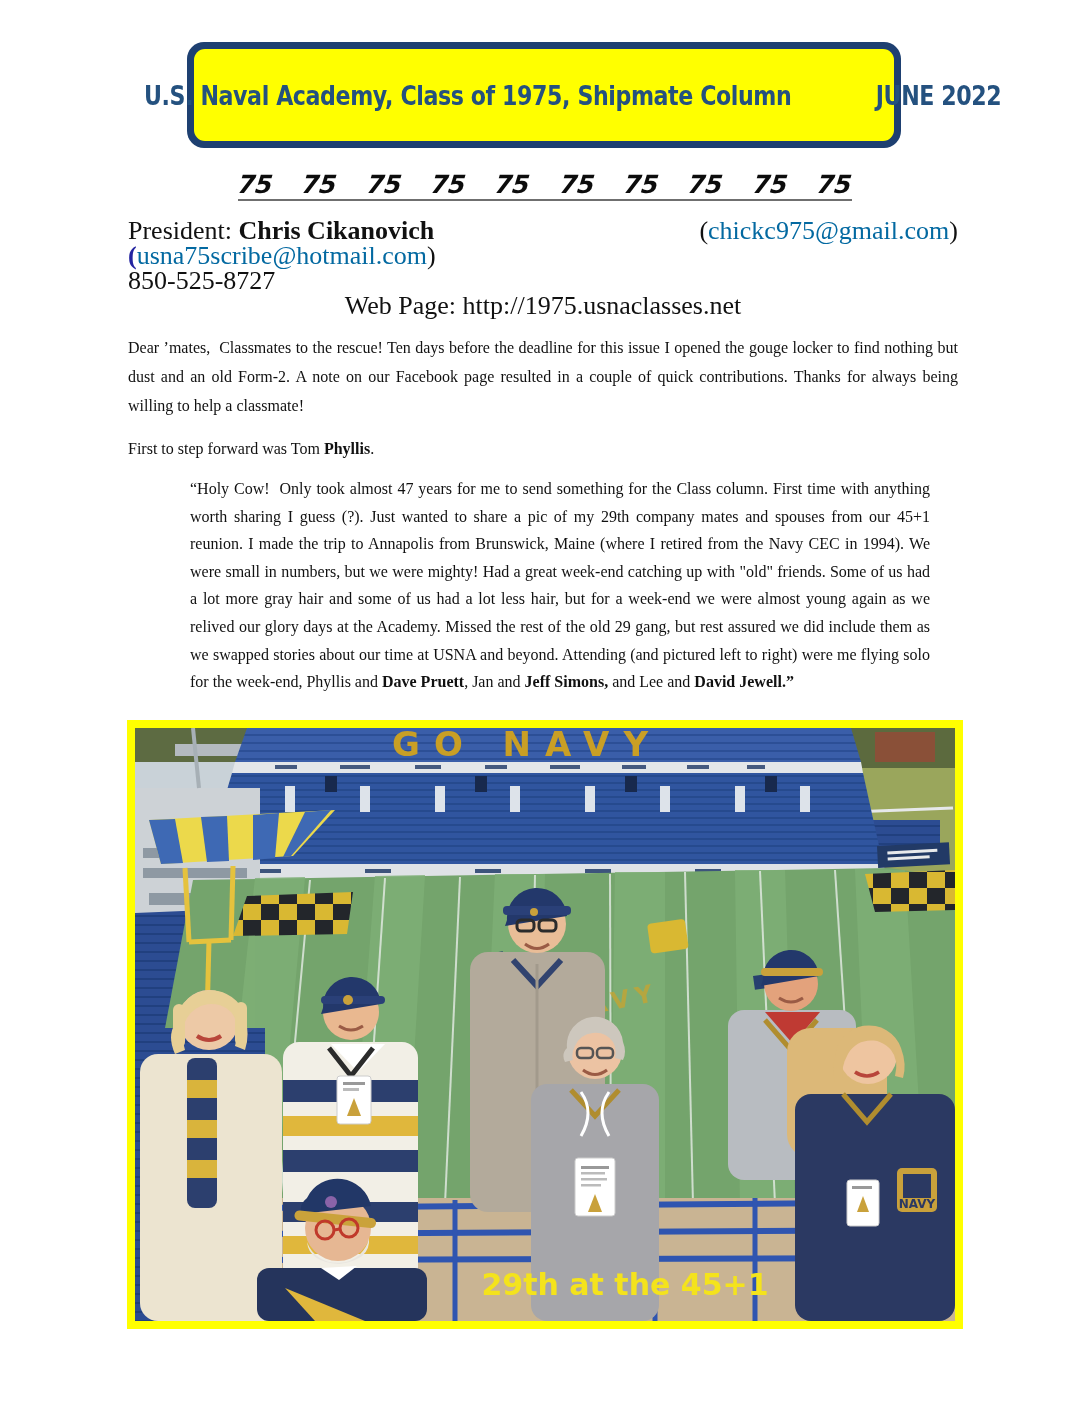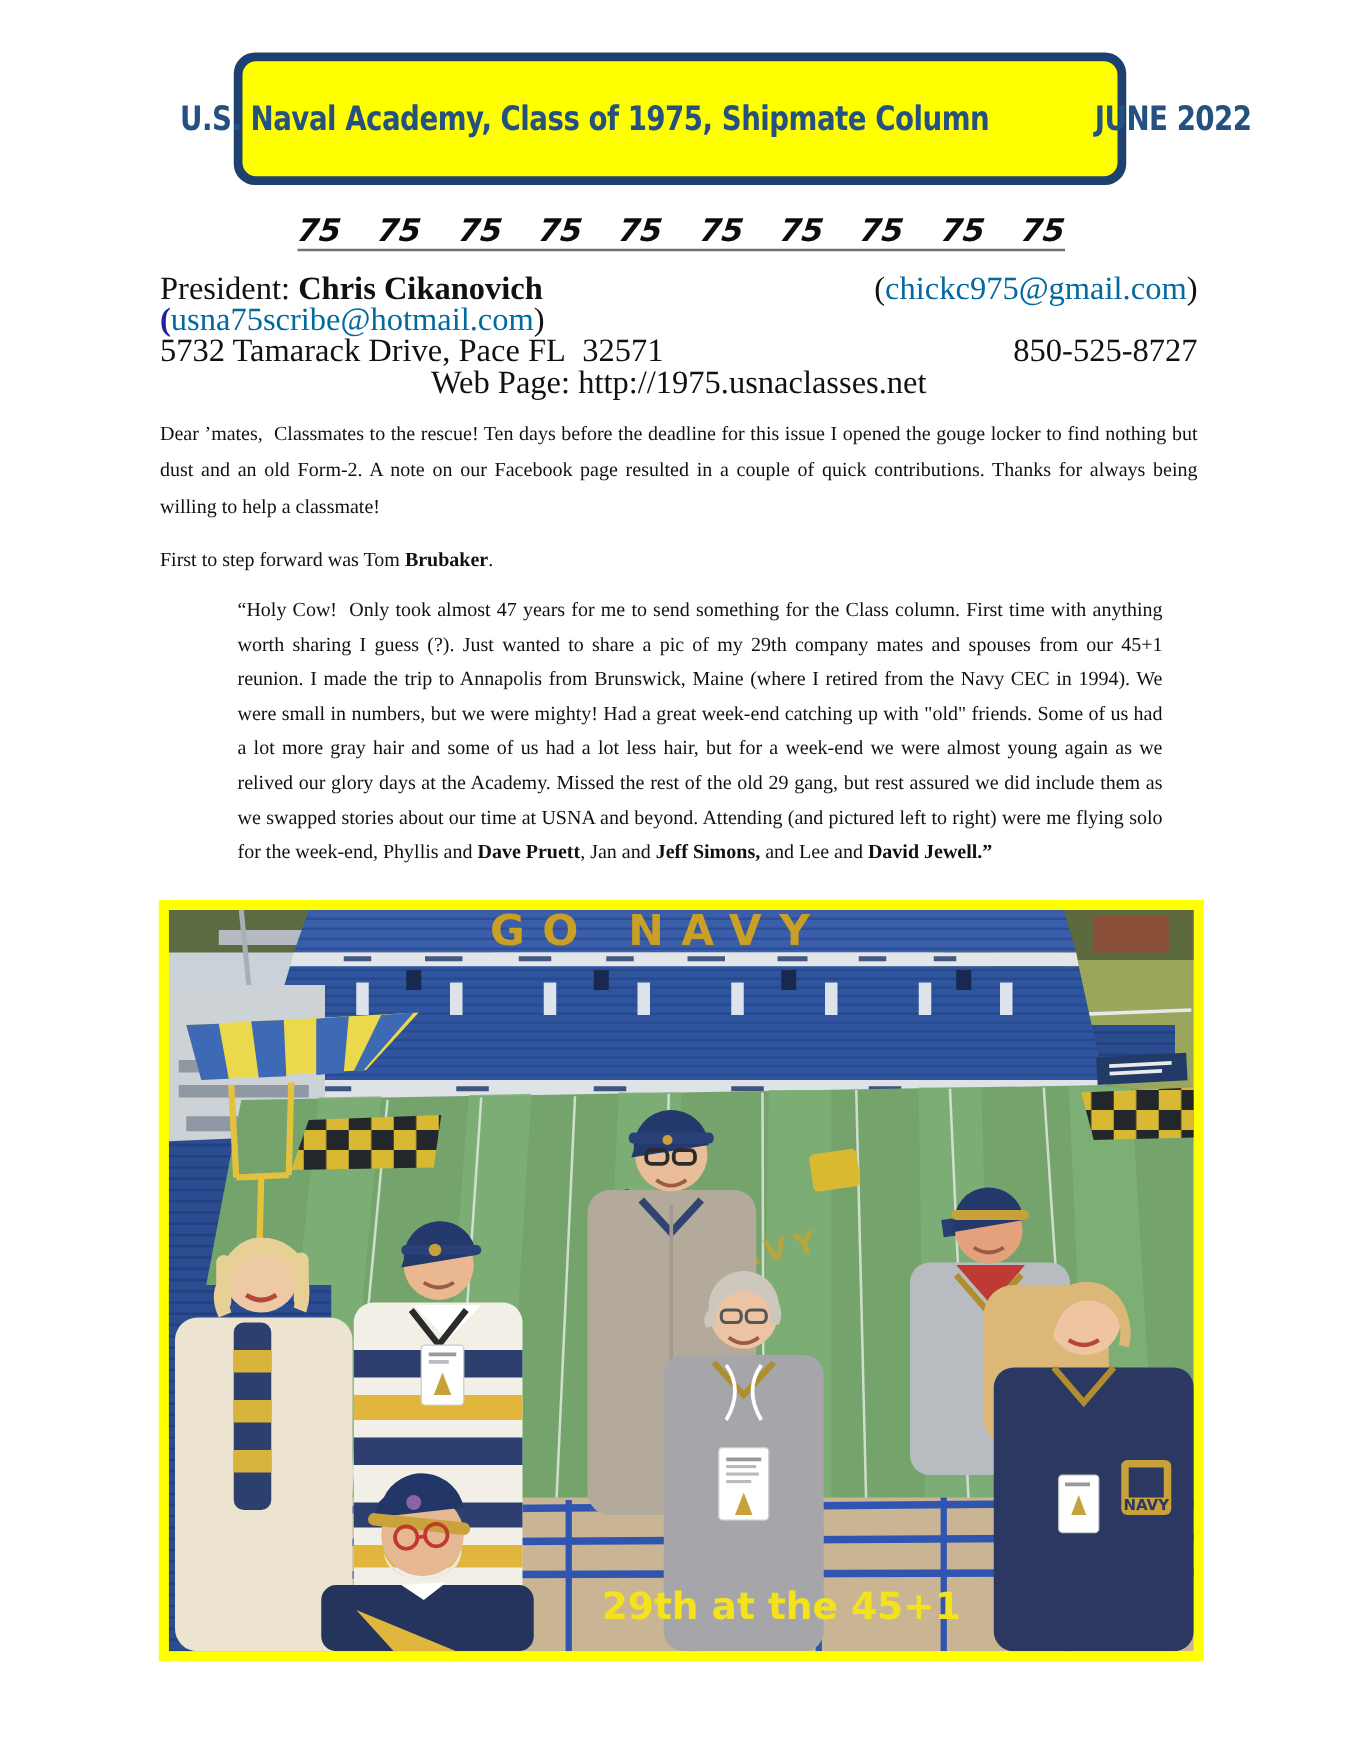--- a/index.html
+++ b/index.html
@@ -78,29 +78,28 @@
 
   <div class="contact">
     <div class="contact-row">
       <span><span>President: </span><b>Chris Cikanovich</b></span>
       <span class="rt"><span>(</span><a class="email">chickc975@gmail.com</a><span>)</span></span>
     </div>
     <div class="contact-row">
       <span class="rt"><span class="blue-b">(</span><a class="email">usna75scribe@hotmail.com</a><span>)</span></span>
     </div>
     <div class="contact-row">
-      <span>5732 Tamarack Drive, Pace FL&nbsp; 32571</span>
       <span class="rt">850-525-8727</span>
     </div>
     <div class="webpage">Web Page: http://1975.usnaclasses.net</div>
   </div>
 
   <p class="para">Dear ’mates,&nbsp; Classmates to the rescue! Ten days before the deadline for this issue I opened the gouge locker to find nothing but dust and an old Form-2. A note on our Facebook page resulted in a couple of quick contributions. Thanks for always being willing to help a classmate!</p>
 
-  <p class="para para-left"><span>First to step forward was Tom </span><b>Brubaker</b><span>.</span></p>
+  <p class="para para-left"><span>First to step forward was Tom </span><b>Phyllis</b><span>.</span></p>
 
   <p class="quote"><span>“Holy Cow!&nbsp; Only took almost 47 years for me to send something for the Class column. First time with anything worth sharing I guess (?). Just wanted to share a pic of my 29th company mates and spouses from our 45+1 reunion. I made the trip to Annapolis from Brunswick, Maine (where I retired from the Navy CEC in 1994). We were small in numbers, but we were mighty! Had a great week-end catching up with "old" friends. Some of us had a lot more gray hair and some of us had a lot less hair, but for a week-end we were almost young again as we relived our glory days at the Academy. Missed the rest of the old 29 gang, but rest assured we did include them as we swapped stories about our time at USNA and beyond. Attending (and pictured left to right) were me flying solo for the week-end, Phyllis and </span><b>Dave Pruett</b><span>, Jan and </span><b>Jeff Simons,</b><span> and Lee and </span><b>David Jewell.”</b></p>
 
   <div class="photo-frame">
     <svg viewBox="0 0 820 593" role="img">
       <defs>
         <pattern id="rows" width="10" height="7" patternUnits="userSpaceOnUse">
           <rect width="10" height="7" fill="#30559f"></rect>
           <rect y="5" width="10" height="2" fill="#264a8e"></rect>
         </pattern>

